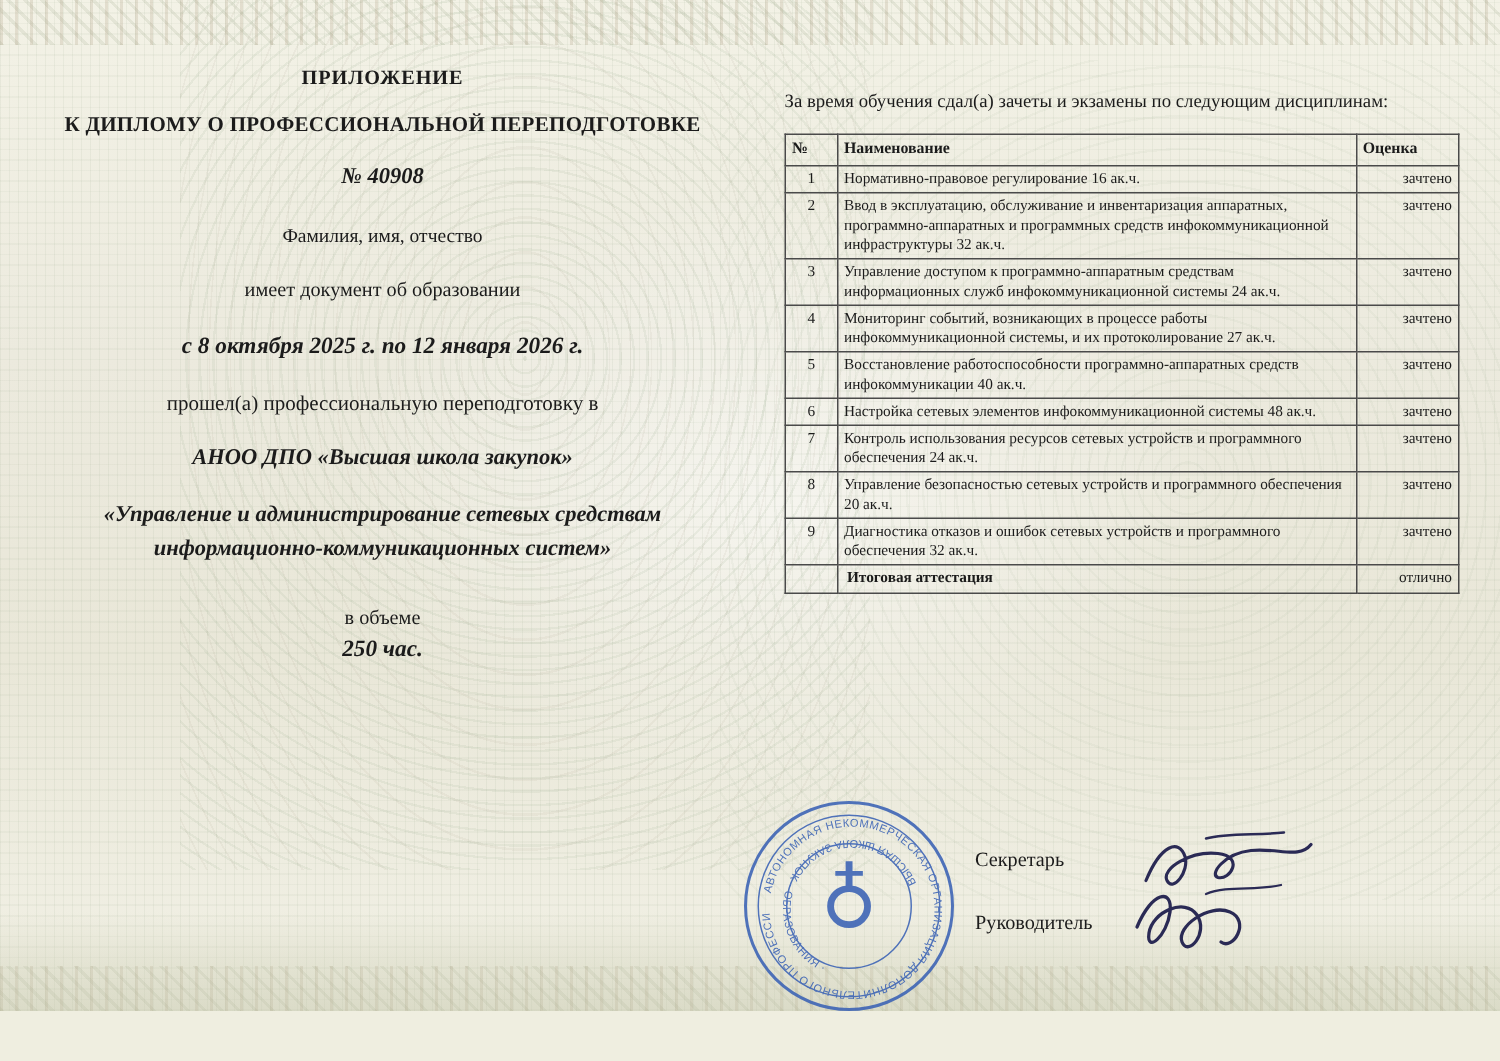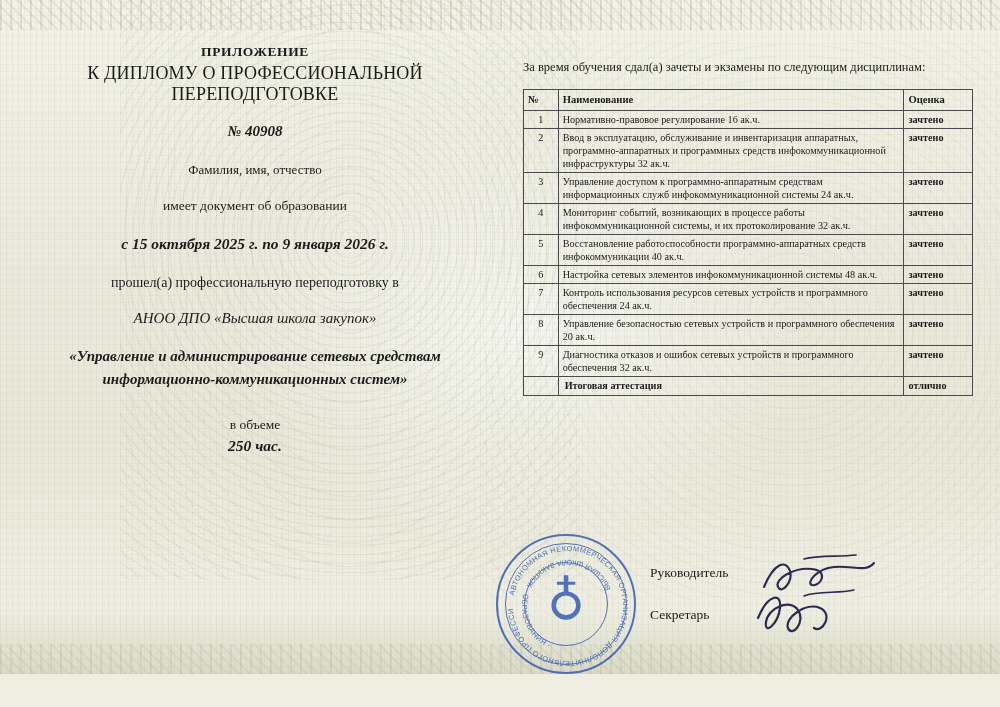--- a/index.html
+++ b/index.html
@@ -85,24 +85,24 @@
     width: 450px;
     text-align: center;
     color: #1b1b1b;
   }
   .hdr1 {
     font-size: 13.5px;
     letter-spacing: 0.6px;
     font-weight: bold;
   }
   .hdr2 {
-    font-size: 18px;
+    font-size: 14px;
     letter-spacing: 0.2px;
-    font-weight: normal;
-    margin-top: 3px;
+    font-weight: bold;
+    margin-top: 16px;
   }
   .docnum {
     margin-top: 18px;
     font-size: 15px;
     font-weight: bold;
     font-style: italic;
   }
   .fio-label {
     margin-top: 22px;
     font-size: 13px;
@@ -129,21 +129,21 @@
     font-weight: bold;
     font-style: italic;
   }
   .retrain-line {
     margin-top: 22px;
     font-size: 14px;
   }
   .org {
     margin-top: 19px;
     font-size: 15px;
-    font-weight: normal;
+    font-weight: bold;
     font-style: italic;
   }
   .program-label {
     margin-top: 40px;
     font-size: 13.5px;
   }
   .program-title {
     margin-top: 18px;
     font-size: 15px;
     font-weight: bold;
@@ -191,21 +191,21 @@
   table.marks th {
     font-weight: bold;
     font-size: 10.6px;
     text-align: left;
     padding: 3px 4px;
   }
   .col-num { width: 26px; text-align: center; }
   .col-name { width: 340px; }
   .col-mark { width: 60px; text-align: center; }
   td.col-num { text-align: center; }
-  td.col-mark { text-align: left; font-weight: bold; }
+  td.col-mark { text-align: right; }
   tr.final td.col-name { padding-left: 6px; font-weight: bold; }
 
   
   .stamp {
     position: absolute;
     left: 496px;
     top: 534px;
     width: 140px;
     height: 140px;
     border-radius: 50%;
@@ -282,21 +282,21 @@
   <div class="bg-strip-top"></div>
   <div class="bg-strip-bottom"></div>
   <div class="bg-band-bottom"></div>
 
   <div class="left-col">
     <div class="hdr1">ПРИЛОЖЕНИЕ</div>
     <div class="hdr2">К ДИПЛОМУ О ПРОФЕССИОНАЛЬНОЙ ПЕРЕПОДГОТОВКЕ</div>
     <div class="docnum">№ 40908</div>
     <div class="fio-label">Фамилия, имя, отчество</div>
     <div class="line-doc">имеет документ об образовании</div>
-    <div class="period">с 15 октября 2025 г. по 9 января 2026 г.</div>
+    <div class="period">с 8 октября 2025 г. по 12 января 2026 г.</div>
     <div class="retrain-line">прошел(а) профессиональную переподготовку в</div>
     <div class="org">АНОО ДПО «Высшая школа закупок»</div>
     <div class="program-title">«Управление и администрирование сетевых средствам информационно-коммуникационных систем»</div>
     <div class="volume-label">в объеме</div>
     <div class="volume-value">250 час.</div>
   </div>
 
   <div class="right-col">
     <div class="right-intro">За время обучения сдал(а) зачеты и экзамены по следующим дисциплинам:</div>
     <table class="marks">
@@ -318,21 +318,21 @@
           <td class="col-name">Ввод в эксплуатацию, обслуживание и инвентаризация аппаратных, программно-аппаратных и программных средств инфокоммуникационной инфраструктуры 32 ак.ч.</td>
           <td class="col-mark">зачтено</td>
         </tr>
         <tr>
           <td class="col-num">3</td>
           <td class="col-name">Управление доступом к программно-аппаратным средствам информационных служб инфокоммуникационной системы 24 ак.ч.</td>
           <td class="col-mark">зачтено</td>
         </tr>
         <tr>
           <td class="col-num">4</td>
-          <td class="col-name">Мониторинг событий, возникающих в процессе работы инфокоммуникационной системы, и их протоколирование 32 ак.ч.</td>
+          <td class="col-name">Мониторинг событий, возникающих в процессе работы инфокоммуникационной системы, и их протоколирование 27 ак.ч.</td>
           <td class="col-mark">зачтено</td>
         </tr>
         <tr>
           <td class="col-num">5</td>
           <td class="col-name">Восстановление работоспособности программно-аппаратных средств инфокоммуникации 40 ак.ч.</td>
           <td class="col-mark">зачтено</td>
         </tr>
         <tr>
           <td class="col-num">6</td>
           <td class="col-name">Настройка сетевых элементов инфокоммуникационной системы 48 ак.ч.</td>
@@ -377,24 +377,24 @@
         </text>
       </svg>
     </div>
     <div class="stamp-inner">
       <span class="eagle">♁</span>
     </div>
   </div>
 
   <div class="sig-block">
     <div class="sig-row">
-      <span>Руководитель</span>
+      <span>Секретарь</span>
     </div>
     <div class="sig-row">
-      <span>Секретарь</span>
+      <span>Руководитель</span>
     </div>
   </div>
 
   <svg class="sig-scribble sig1" width="120" height="52" viewBox="0 0 120 52">
     <path d="M4,34 C14,10 26,6 30,18 C33,28 22,42 18,34 C14,26 34,14 52,16 C70,18 60,34 52,32 C46,30 56,16 74,14 C92,12 106,20 114,10" fill="none" stroke="#2a2a55" stroke-width="2.1" stroke-linecap="round"></path>
     <path d="M44,6 C58,2 78,4 96,2" fill="none" stroke="#2a2a55" stroke-width="1.6" stroke-linecap="round"></path>
   </svg>
 
   <svg class="sig-scribble sig2" width="110" height="58" viewBox="0 0 110 58">
     <path d="M6,30 C16,6 30,4 28,20 C26,36 12,48 14,34 C16,20 38,10 46,22 C54,34 40,50 36,40 C32,30 54,14 68,20 C82,26 70,46 62,40" fill="none" stroke="#2a2a55" stroke-width="2.2" stroke-linecap="round"></path>

